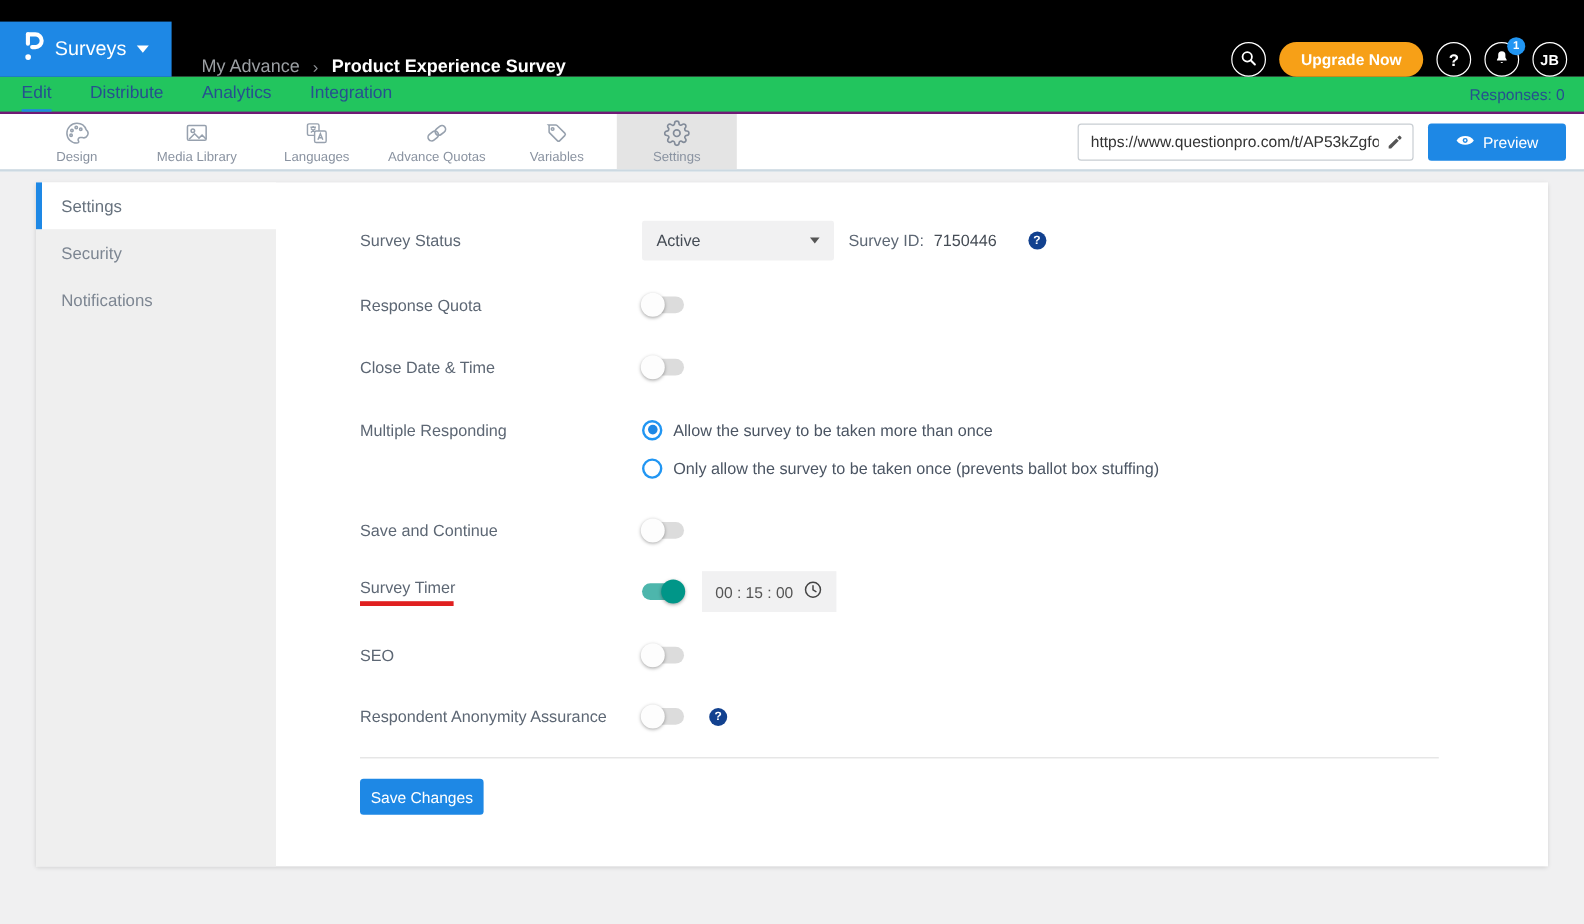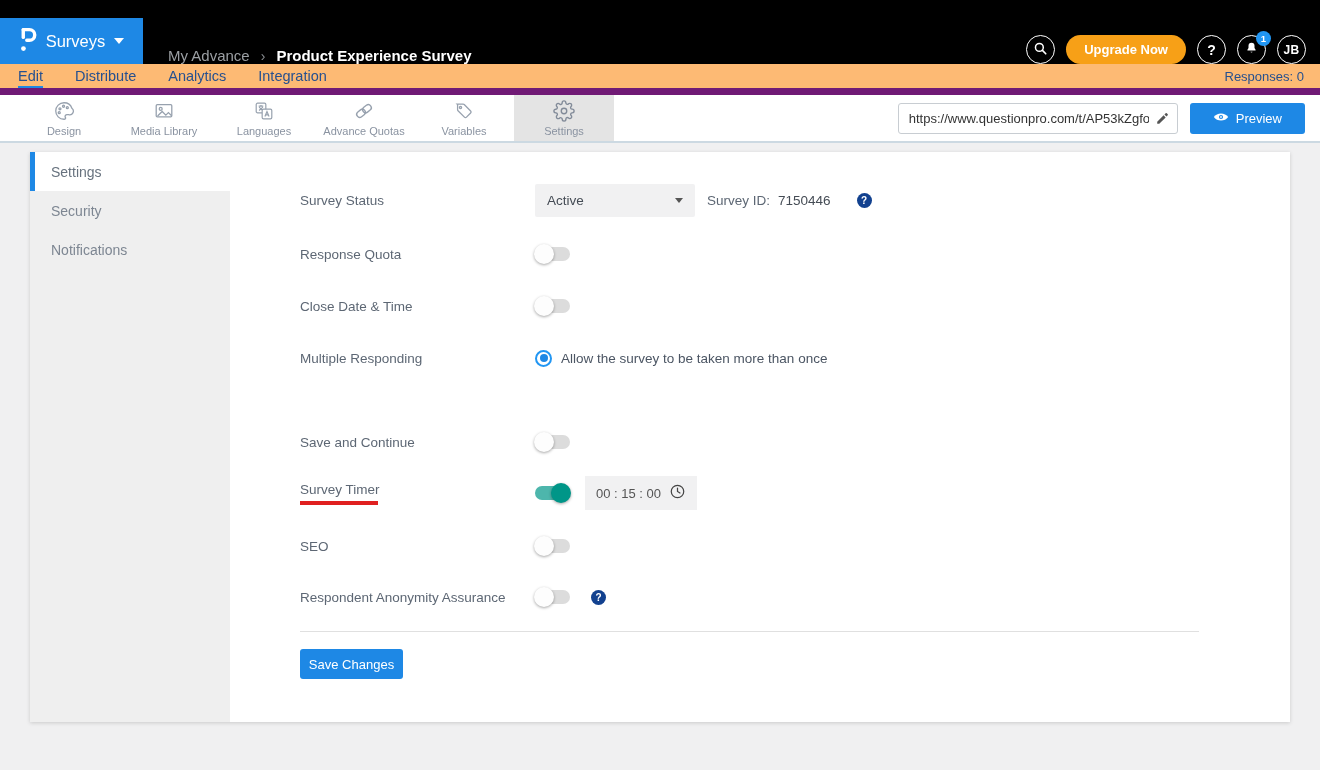--- a/index.html
+++ b/index.html
@@ -21,21 +21,21 @@
   .bc-sep { color:#8a8e92; font-size:14px; }
   .bc-current { color:#ffffff;font-weight:bold; }
   .header-right { margin-left:auto; display:flex; align-items:center; gap:11px; padding-right:14px; }
   .circle-btn { width:29px; height:29px; border:1.5px solid #fff; border-radius:50%; display:flex; align-items:center; justify-content:center; color:#fff; font-size:14px; font-weight:bold; cursor:pointer; flex:0 0 auto; }
   .upgrade-btn { background:#f7a017; color:#fff; font-weight:bold; font-size:13px; height:29px; padding:0 18px; border-radius:15px; display:flex; align-items:center; cursor:pointer; border:none; font-family:inherit; }
   .bell-wrap { position:relative; }
   .badge { position:absolute; top:-4px; right:-5px; width:15px; height:15px; border-radius:50%; background:#2196f3; color:#fff; font-size:9.5px; font-weight:bold; display:flex; align-items:center; justify-content:center; }
   .avatar-initials { font-size:12px; letter-spacing:.3px; }
 
   
-  .nav-row { height:31px; background:#fdba74; display:flex; align-items:stretch; padding:0 16px 0 18px; border-bottom:7px solid #701a75; }
+  .nav-row { height:31px; background:#22c55e; display:flex; align-items:stretch; padding:0 16px 0 18px; border-bottom:2px solid #701a75; }
   .tabs { display:flex; gap:32px; }
   .tab { display:flex; align-items:center; color:#26508f; font-size:14.5px; border-bottom:2px solid transparent; cursor:pointer; padding-top:1px; }
   .tab.active { border-bottom-color:#1e88e5; }
   .responses { margin-left:auto; color:#26508f; font-size:13px; align-self:center; }
 
   
   .toolbar { height:48px; background:#fff; border-bottom:2px solid #ccd9e2; display:flex; align-items:stretch; padding-left:14px; }
   .tool-item { width:100px; display:flex; flex-direction:column; align-items:center; justify-content:center; gap:3px; cursor:pointer; }
   .tool-item.active { background:#e4e4e4; }
   .tool-label { font-size:11px; color:#8a93a1; white-space:nowrap; }
@@ -271,20 +271,24 @@
         <div class="toggle">
             <div class="knob"></div>
           </div>
       </div>
 
       <div class="row" style="top:196px; height:20px;">
         <div class="row-label">Multiple Responding</div>
         <div class="radio checked"></div>
         <span class="radio-label">Allow the survey to be taken more than once</span>
       </div>
+      <div class="row" style="top:228px; height:20px; left:305px;">
+        <div class="radio"></div>
+        <span class="radio-label">Only allow the survey to be taken once (prevents ballot box stuffing)</span>
+      </div>
 
       <div class="row" style="top:280px; height:20px;">
         <div class="row-label">Save and Continue</div>
         <div class="toggle">
             <div class="knob"></div>
           </div>
       </div>
 
       <div class="row" style="top:324px; height:34px;">
         <div class="row-label timer-label">

